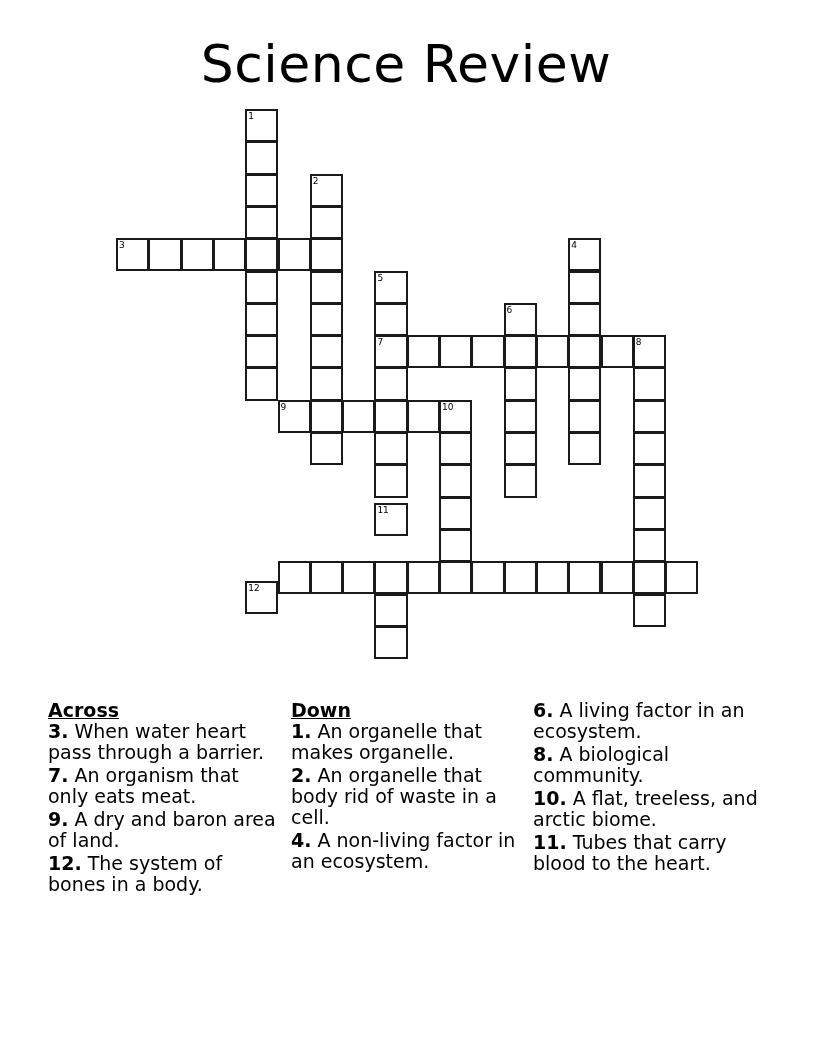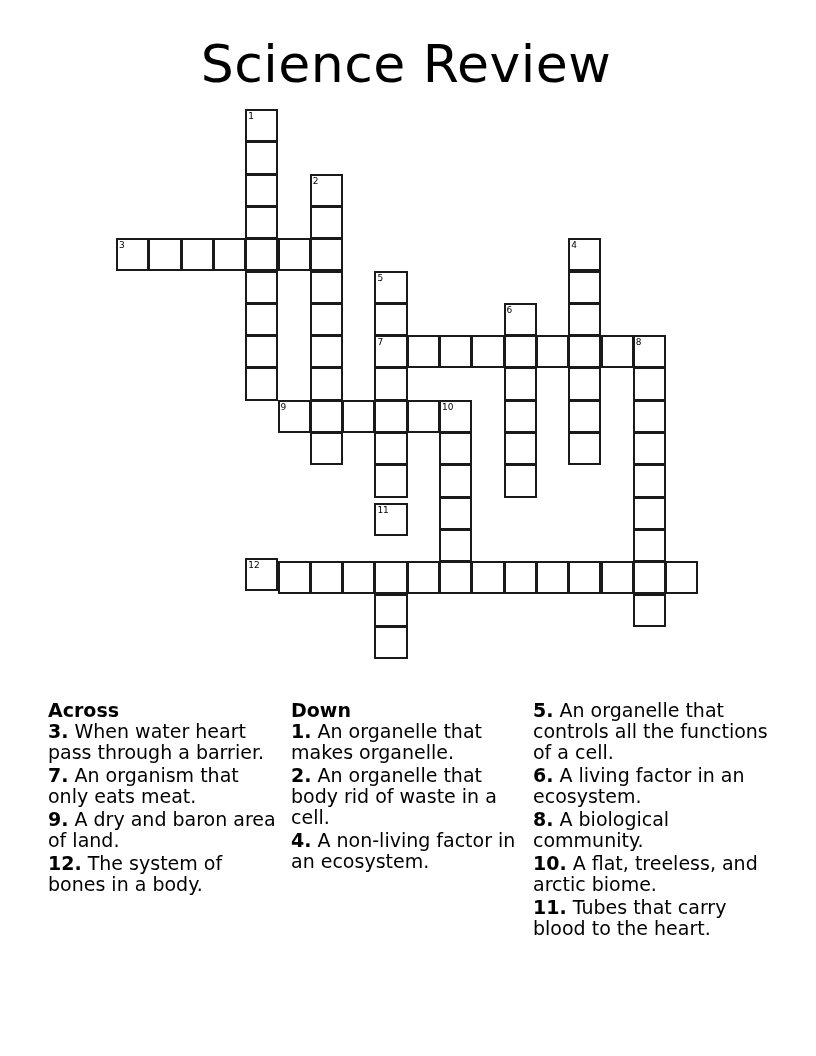--- a/index.html
+++ b/index.html
@@ -2,21 +2,21 @@
 <html><head>
 <meta charset="utf-8">
 <style>
   html, body { margin: 0; padding: 0; background: #ffffff; }
   body { width: 816px; height: 1056px; position: relative; overflow: hidden; font-family: "DejaVu Sans", sans-serif; color: #000; }
   .title { position: absolute; left: 0; width: 812px; top: 32px; text-align: center; font-size: 52px; line-height: 64px; font-weight: normal; letter-spacing: 0.5px; }
   .grid { position: absolute; left: 0; top: 0; width: 816px; height: 700px; }
   .cell { position: absolute; box-sizing: border-box; width: 33.3px; height: 33.3px; border: 2px solid #1a1a1a; background: #fff; }
   .cell .num { position: absolute; left: 1px; top: 0px; font-size: 9px; line-height: 11px; font-family: "DejaVu Sans", sans-serif; }
   .clues { position: absolute; top: 700px; font-size: 19px; line-height: 21px; }
-  .clues .heading { font-weight: bold; margin-bottom: 0px; }
+  .clues .heading { font-weight: bold; text-decoration: underline; margin-bottom: 0px; }
   .clues .clue { margin-bottom: 2px; }
   .clues .clue b { font-weight: bold; }
   #col-across { left: 48px; width: 230px; }
   #col-down { left: 291px; width: 236px; }
   #col-down2 { left: 533px; width: 240px; }
 </style>
 </head>
 <body>
 
 <div class="title">Science Review</div>
@@ -107,21 +107,21 @@
     <div class="cell" style="left: 439px; top: 464.3px;"></div>
     <div class="cell" style="left: 439px; top: 496.6px;"></div>
     <div class="cell" style="left: 439px; top: 528.9px;"></div>
     <div class="cell" style="left: 439px; top: 561.2px;"></div>
     <div class="cell" style="left: 374.4px; top: 503px;">
       <span class="num">11</span>
     </div>
     <div class="cell" style="left: 374.4px; top: 561.2px;"></div>
     <div class="cell" style="left: 374.4px; top: 593.5px;"></div>
     <div class="cell" style="left: 374.4px; top: 625.8px;"></div>
-    <div class="cell" style="left: 245.2px; top: 558px;">
+    <div class="cell" style="left: 245.2px; top: 581px;">
       <span class="num">12</span>
     </div>
     <div class="cell" style="left: 277.5px; top: 561.2px;"></div>
     <div class="cell" style="left: 309.8px; top: 561.2px;"></div>
     <div class="cell" style="left: 342.1px; top: 561.2px;"></div>
     <div class="cell" style="left: 406.7px; top: 561.2px;"></div>
     <div class="cell" style="left: 471.3px; top: 561.2px;"></div>
     <div class="cell" style="left: 503.6px; top: 561.2px;"></div>
     <div class="cell" style="left: 535.9px; top: 561.2px;"></div>
     <div class="cell" style="left: 568.2px; top: 561.2px;"></div>
@@ -138,18 +138,17 @@
 </div>
 
 <div class="clues" id="col-down">
   <div class="heading">Down</div>
   <div class="clue"><b>1.</b> <span>An organelle that makes organelle.</span></div>
   <div class="clue"><b>2.</b> <span>An organelle that body rid of waste in a cell.</span></div>
   <div class="clue"><b>4.</b> <span>A non-living factor in an ecosystem.</span></div>
 </div>
 
 <div class="clues" id="col-down2">
-  <div class="clue"><b>5.</b> <span>An organelle that controls all the functions of a cell.</span></div>
   <div class="clue"><b>6.</b> <span>A living factor in an ecosystem.</span></div>
   <div class="clue"><b>8.</b> <span>A biological community.</span></div>
   <div class="clue"><b>10.</b> <span>A flat, treeless, and arctic biome.</span></div>
   <div class="clue"><b>11.</b> <span>Tubes that carry blood to the heart.</span></div>
 </div>
 
 </body></html>

